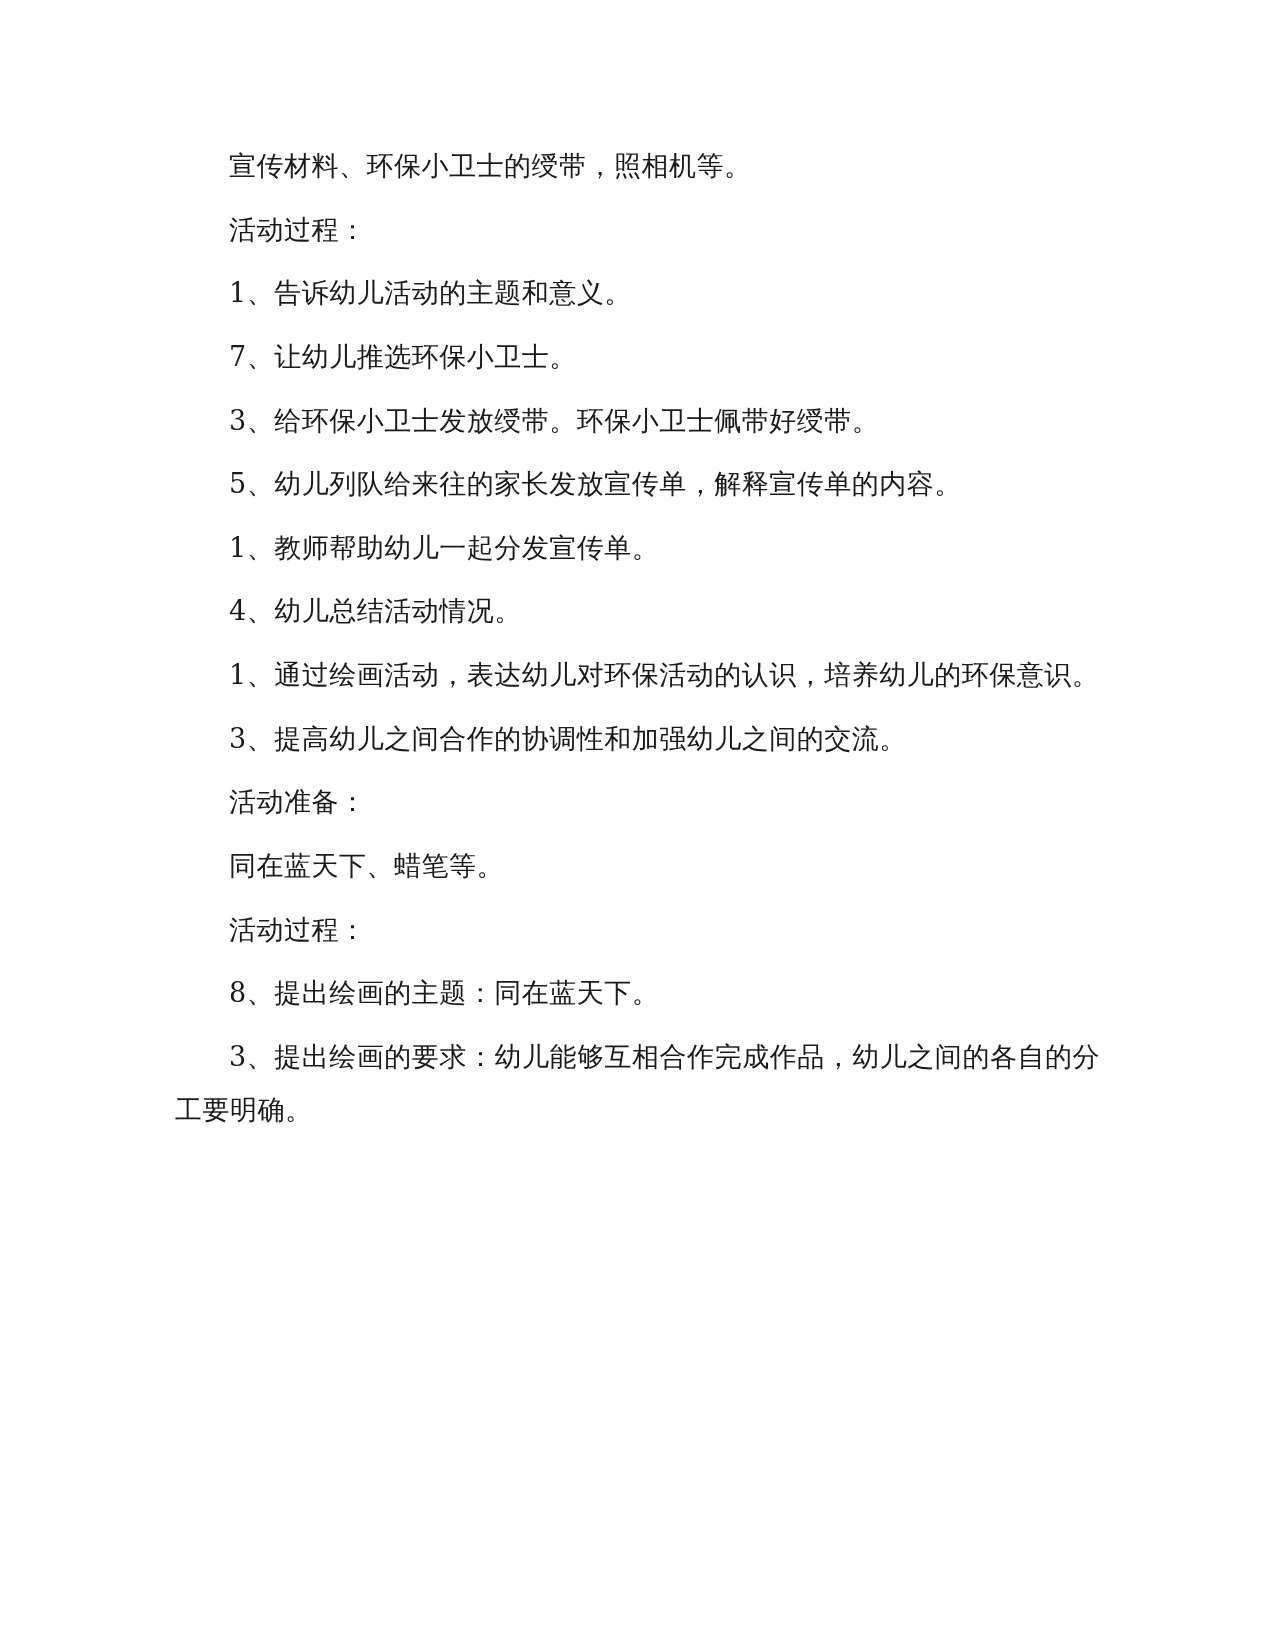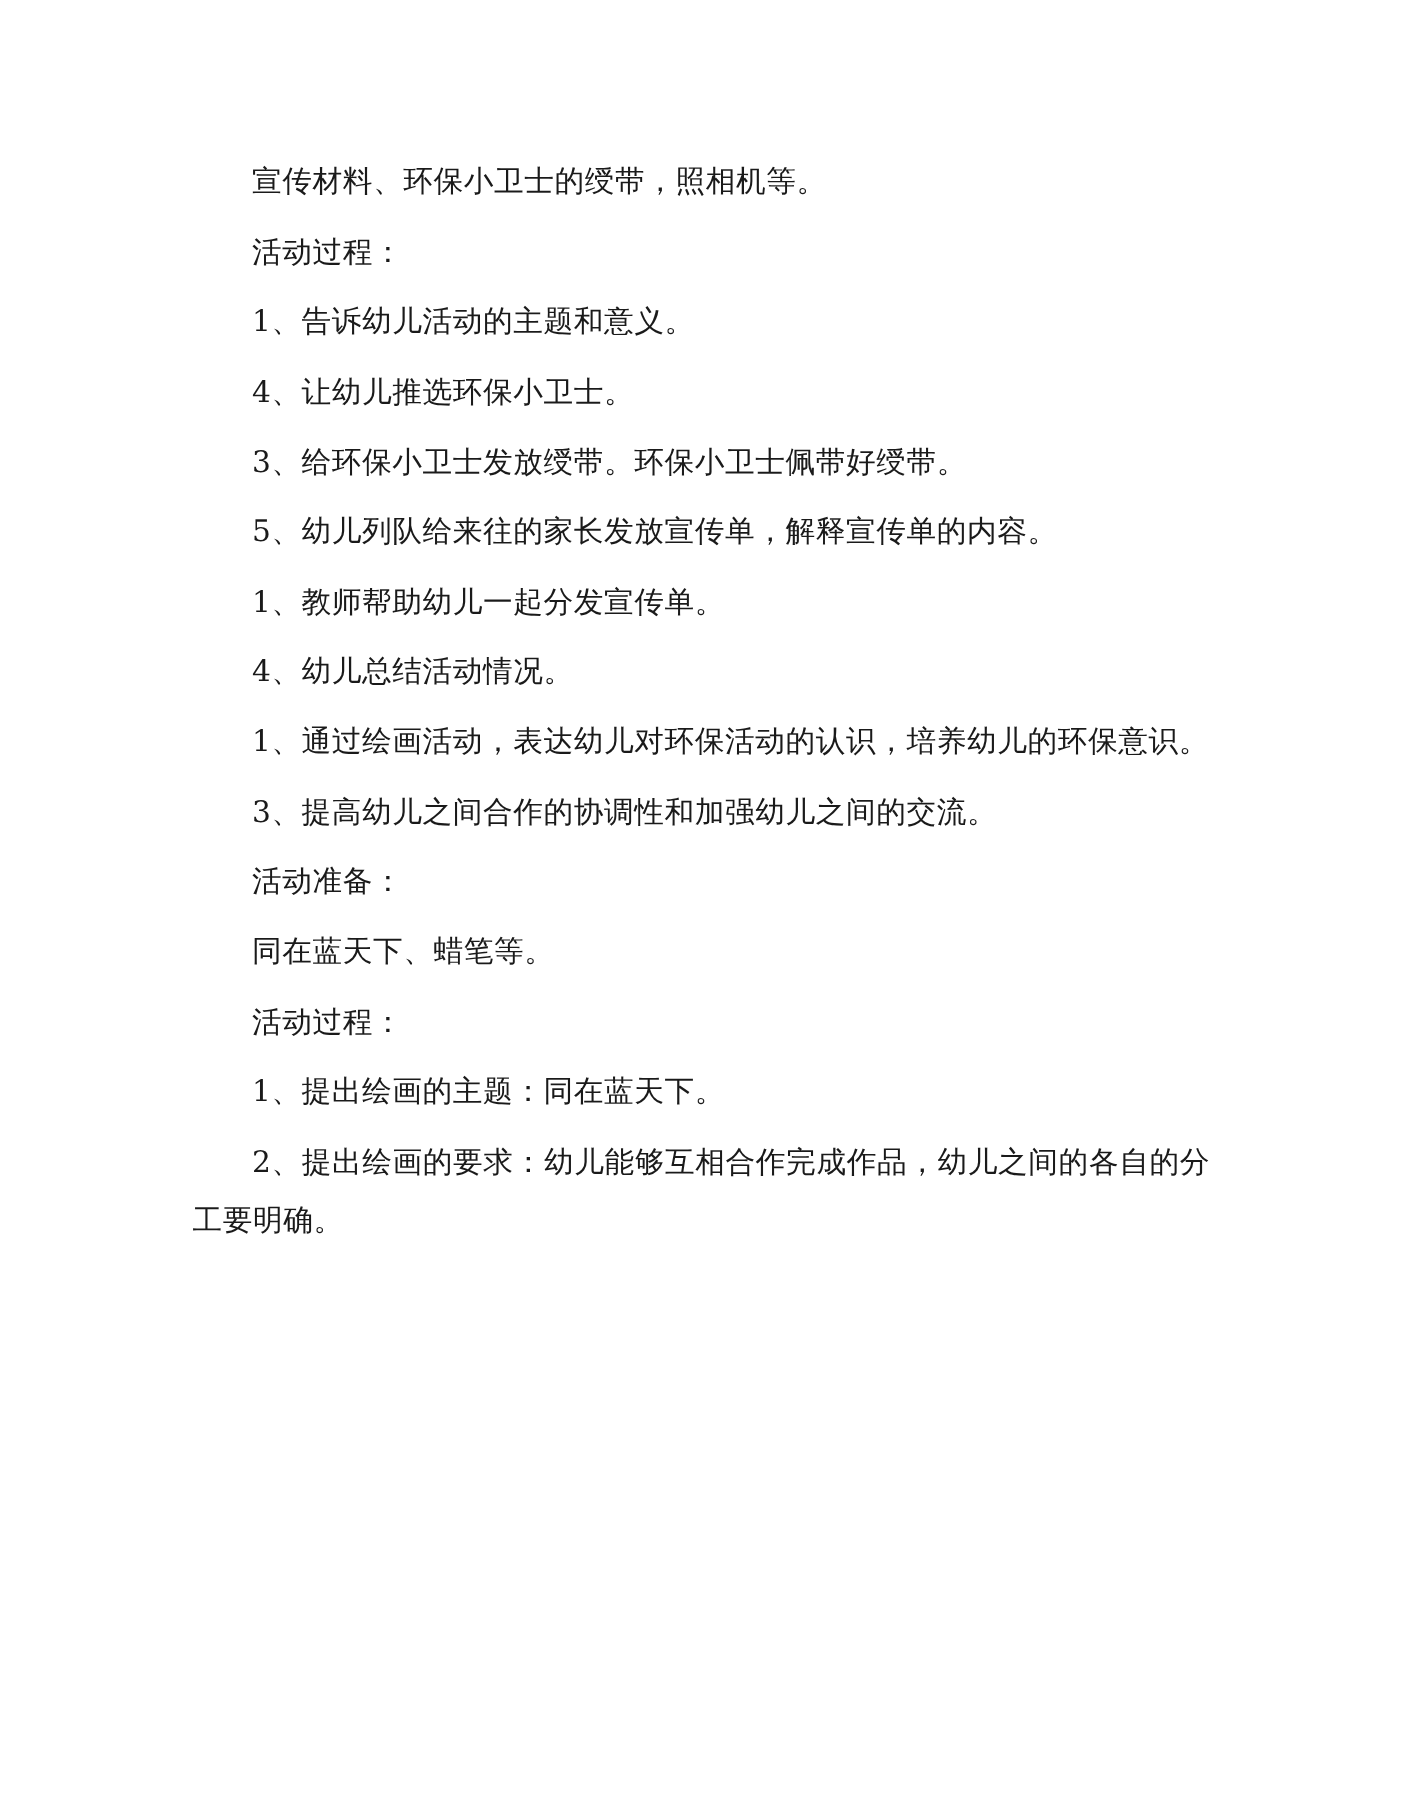--- a/index.html
+++ b/index.html
@@ -33,26 +33,26 @@
   }
 </style>
 </head>
 <body>
 
 <div class="page">
   <div class="doc-body">
     <p class="para">宣传材料、环保小卫士的绶带，照相机等。</p>
     <p class="para">活动过程：</p>
     <p class="para">1、告诉幼儿活动的主题和意义。</p>
-    <p class="para">4、让幼儿推选环保小卫士。</p>
+    <p class="para">7、让幼儿推选环保小卫士。</p>
     <p class="para">3、给环保小卫士发放绶带。环保小卫士佩带好绶带。</p>
     <p class="para">5、幼儿列队给来往的家长发放宣传单，解释宣传单的内容。</p>
     <p class="para">1、教师帮助幼儿一起分发宣传单。</p>
     <p class="para">4、幼儿总结活动情况。</p>
     <p class="para">1、通过绘画活动，表达幼儿对环保活动的认识，培养幼儿的环保意识。</p>
     <p class="para">3、提高幼儿之间合作的协调性和加强幼儿之间的交流。</p>
     <p class="para">活动准备：</p>
     <p class="para">同在蓝天下、蜡笔等。</p>
     <p class="para">活动过程：</p>
-    <p class="para">1、提出绘画的主题：同在蓝天下。</p>
-    <p class="para">2、提出绘画的要求：幼儿能够互相合作完成作品，幼儿之间的各自的分工要明确。</p>
+    <p class="para">8、提出绘画的主题：同在蓝天下。</p>
+    <p class="para">3、提出绘画的要求：幼儿能够互相合作完成作品，幼儿之间的各自的分工要明确。</p>
   </div>
 </div>
 
 </body></html>

